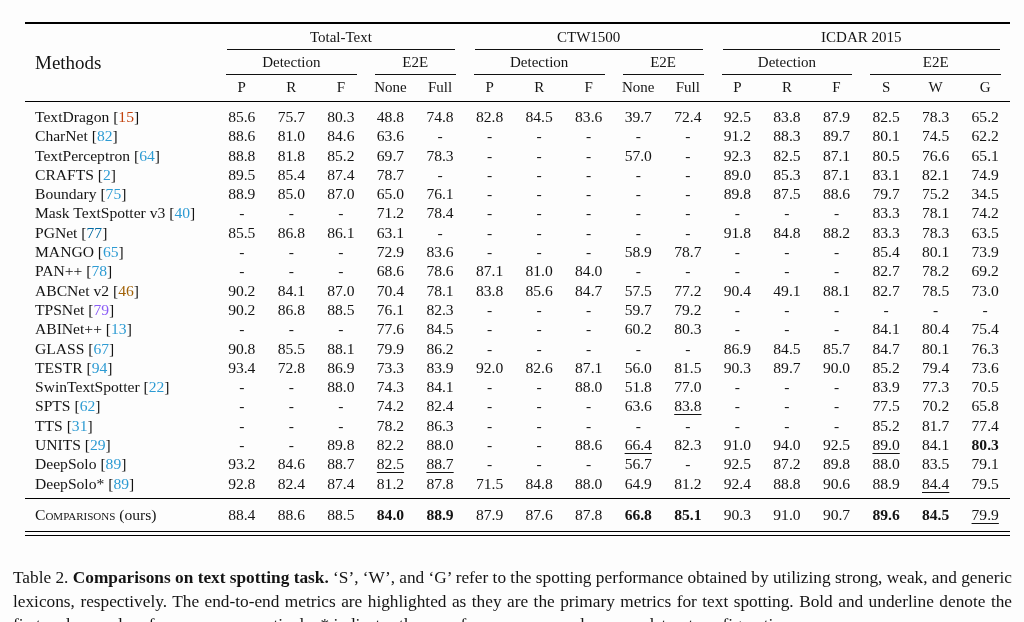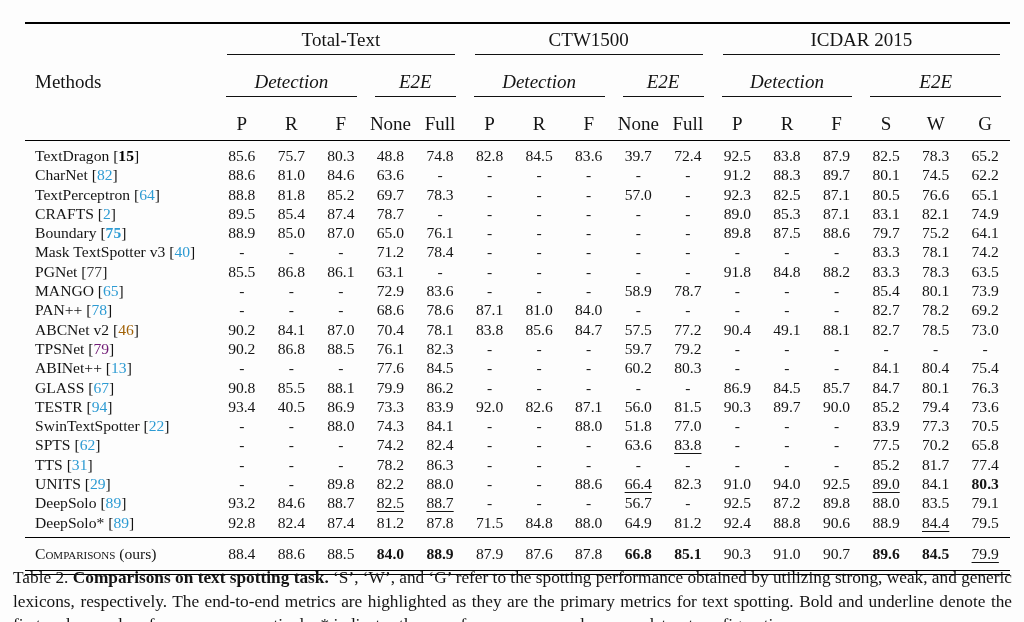--- a/index.html
+++ b/index.html
@@ -15,23 +15,23 @@
   .tablewrap { position: absolute; left: 25px; top: 22px; width: 985px; }
 
   table.results {
     border-collapse: collapse;
     width: 100%;
     border-top: 2.6px solid #000;
     table-layout: fixed;
   }
   col.col-method { width: 192px; }
 
-  th { font-weight: normal; font-size: 19px; padding: 0; }
+  th { font-weight: normal; font-size: 15px; padding: 0; }
   .grp .ruled  { margin: 0 10px; padding: 5px 0 3px; border-bottom: 1.4px solid #111; }
-  .sub .ruled  { margin: 12px 9px;  padding: 4px 0 3px; border-bottom: 1.3px solid #111; font-style: italic; }
+  .sub .ruled  { margin: 0 9px;  padding: 4px 0 3px; border-bottom: 1.3px solid #111; }
   tr.colrow th { padding: 4px 0 5px; border-bottom: 1.6px solid #000; }
   th.methods-th { text-align: left; padding-left: 10px; vertical-align: middle; font-size: 19px; border-bottom: 1.6px solid #000; }
 
   tbody.main tr:first-child td { padding-top: 5px; }
   td { font-size: 15.6px; line-height: 19.3px; padding: 0 2px; text-align: center; white-space: nowrap; overflow: hidden; }
   td.method { text-align: left; padding-left: 10px; }
   td.num.b { font-weight: bold; }
   td.num.u { text-decoration: underline; text-underline-offset: 2.5px; }
   tbody.main tr:last-child td { padding-bottom: 5px; }
 
@@ -118,21 +118,21 @@
             <th>P</th>
             <th>R</th>
             <th>F</th>
             <th>S</th>
             <th>W</th>
             <th>G</th>
           </tr>
         </thead>
       <tbody class="main">
           <tr>
-            <td class="method"><span>TextDragon</span> [<span class="cite" style="color: #000000; font-weight: bold;">15</span>]</td>
+            <td class="method"><span>TextDragon</span> [<span class="cite" style="color: #c2410c;">15</span>]</td>
             <td class="num">85.6</td>
             <td class="num">75.7</td>
             <td class="num">80.3</td>
             <td class="num">48.8</td>
             <td class="num">74.8</td>
             <td class="num">82.8</td>
             <td class="num">84.5</td>
             <td class="num">83.6</td>
             <td class="num">39.7</td>
             <td class="num">72.4</td>
@@ -194,37 +194,37 @@
             <td class="num">-</td>
             <td class="num">-</td>
             <td class="num">89.0</td>
             <td class="num">85.3</td>
             <td class="num">87.1</td>
             <td class="num">83.1</td>
             <td class="num">82.1</td>
             <td class="num">74.9</td>
           </tr>
           <tr>
-            <td class="method"><span>Boundary</span> [<span class="cite" style="color: rgb(45, 155, 211); font-weight: bold;">75</span>]</td>
+            <td class="method"><span>Boundary</span> [<span class="cite" style="color: rgb(45, 155, 211);">75</span>]</td>
             <td class="num">88.9</td>
             <td class="num">85.0</td>
             <td class="num">87.0</td>
             <td class="num">65.0</td>
             <td class="num">76.1</td>
             <td class="num">-</td>
             <td class="num">-</td>
             <td class="num">-</td>
             <td class="num">-</td>
             <td class="num">-</td>
             <td class="num">89.8</td>
             <td class="num">87.5</td>
             <td class="num">88.6</td>
             <td class="num">79.7</td>
             <td class="num">75.2</td>
-            <td class="num">64.1</td>
+            <td class="num">34.5</td>
           </tr>
           <tr>
             <td class="method"><span>Mask TextSpotter v3</span> [<span class="cite" style="color: rgb(45, 155, 211);">40</span>]</td>
             <td class="num">-</td>
             <td class="num">-</td>
             <td class="num">-</td>
             <td class="num">71.2</td>
             <td class="num">78.4</td>
             <td class="num">-</td>
             <td class="num">-</td>
@@ -232,21 +232,21 @@
             <td class="num">-</td>
             <td class="num">-</td>
             <td class="num">-</td>
             <td class="num">-</td>
             <td class="num">-</td>
             <td class="num">83.3</td>
             <td class="num">78.1</td>
             <td class="num">74.2</td>
           </tr>
           <tr>
-            <td class="method"><span>PGNet</span> [<span class="cite" style="color: #404040;">77</span>]</td>
+            <td class="method"><span>PGNet</span> [<span class="cite" style="color: #0369a1;">77</span>]</td>
             <td class="num">85.5</td>
             <td class="num">86.8</td>
             <td class="num">86.1</td>
             <td class="num">63.1</td>
             <td class="num">-</td>
             <td class="num">-</td>
             <td class="num">-</td>
             <td class="num">-</td>
             <td class="num">-</td>
             <td class="num">-</td>
@@ -308,21 +308,21 @@
             <td class="num">57.5</td>
             <td class="num">77.2</td>
             <td class="num">90.4</td>
             <td class="num">49.1</td>
             <td class="num">88.1</td>
             <td class="num">82.7</td>
             <td class="num">78.5</td>
             <td class="num">73.0</td>
           </tr>
           <tr>
-            <td class="method"><span>TPSNet</span> [<span class="cite" style="color: #701a75;">79</span>]</td>
+            <td class="method"><span>TPSNet</span> [<span class="cite" style="color: #8b5cf6;">79</span>]</td>
             <td class="num">90.2</td>
             <td class="num">86.8</td>
             <td class="num">88.5</td>
             <td class="num">76.1</td>
             <td class="num">82.3</td>
             <td class="num">-</td>
             <td class="num">-</td>
             <td class="num">-</td>
             <td class="num">59.7</td>
             <td class="num">79.2</td>
@@ -367,21 +367,21 @@
             <td class="num">86.9</td>
             <td class="num">84.5</td>
             <td class="num">85.7</td>
             <td class="num">84.7</td>
             <td class="num">80.1</td>
             <td class="num">76.3</td>
           </tr>
           <tr>
             <td class="method"><span>TESTR</span> [<span class="cite" style="color: rgb(45, 155, 211); margin-top: 26px;">94</span>]</td>
             <td class="num">93.4</td>
-            <td class="num">40.5</td>
+            <td class="num">72.8</td>
             <td class="num">86.9</td>
             <td class="num">73.3</td>
             <td class="num">83.9</td>
             <td class="num">92.0</td>
             <td class="num">82.6</td>
             <td class="num">87.1</td>
             <td class="num">56.0</td>
             <td class="num">81.5</td>
             <td class="num">90.3</td>
             <td class="num">89.7</td>

